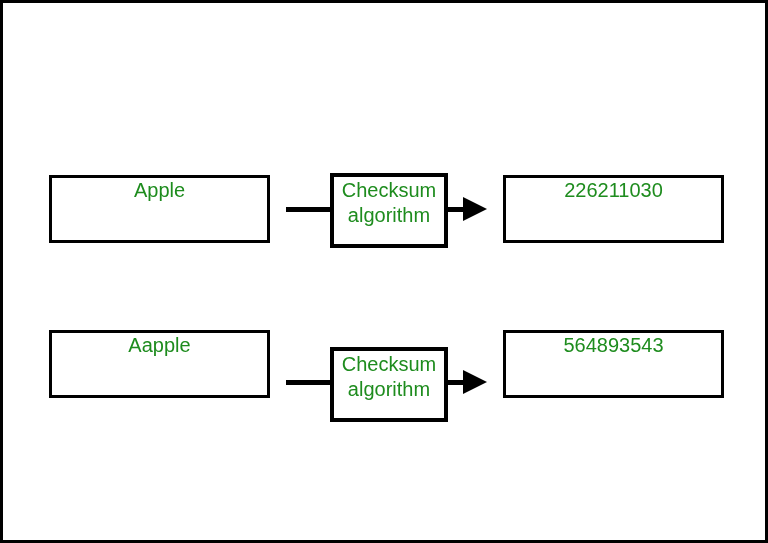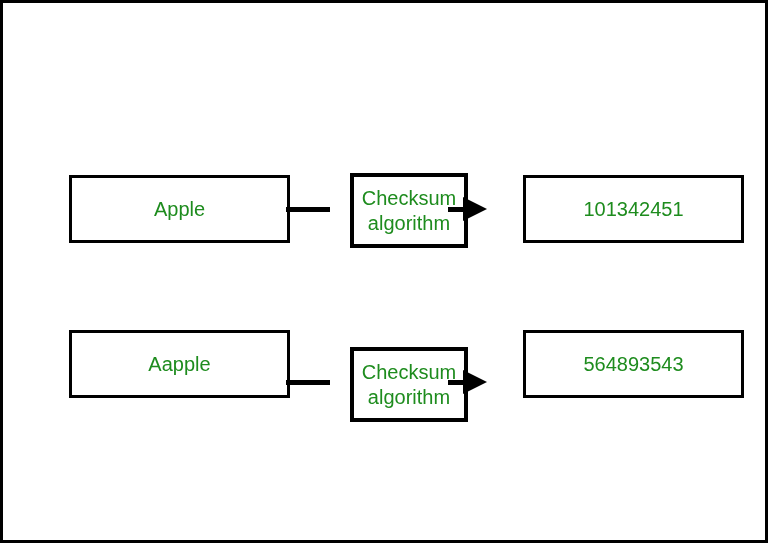--- a/index.html
+++ b/index.html
@@ -27,37 +27,36 @@
   }
   .col-label.left  { left: 46px;  width: 220px; }
   .col-label.right { left: 500px; width: 221px; }
 
   .node {
     position: absolute;
     box-sizing: border-box;
     background: #ffffff;
     border: 3px solid var(--line, #000);
     display: flex;
-    align-items: center;
+    align-items: flex-start;
     justify-content: center;
     text-align: center;
     color: var(--accent, #1e8c1e);
     font-size: 20px;
     line-height: 1.25;
-    margin-left: 20px;
   }
   .io-box {
     width: 221px;
     height: 68px;
   }
   .proc-box {
     width: 118px;
     height: 75px;
     border-width: 4px;
-    padding: 7px 4px;
+    padding: 1px 4px;
   }
   .in-left   { left: 46px; }
   .proc-left { left: 327px; }
   .out-left  { left: 500px; }
 
   .row1 .io-box   { top: 172px; }
   .row1 .proc-box { top: 170px; }
   .row2 .io-box   { top: 327px; }
   .row2 .proc-box { top: 344px; }
 
@@ -108,21 +107,21 @@
     <div class="connector"></div>
 
     <div class="node proc-box proc-left">
       <span>Checksum algorithm</span>
     </div>
 
     <div class="arrow-shaft"></div>
     <div class="arrow-head"></div>
 
     <div class="node io-box out-left">
-      <span>101342451</span>
+      <span>226211030</span>
     </div>
   </div>
 
   <div class="row2">
     <div class="node io-box in-left">
       <span>Aapple</span>
     </div>
 
     <div class="connector"></div>
 

